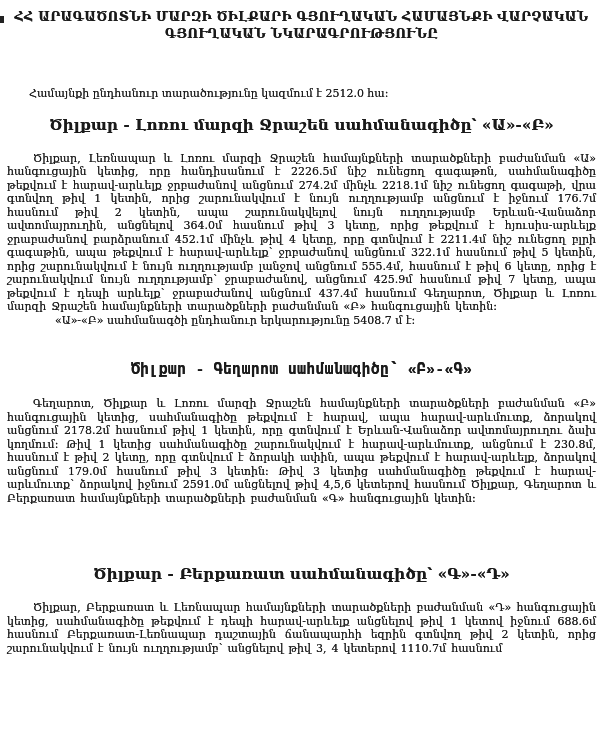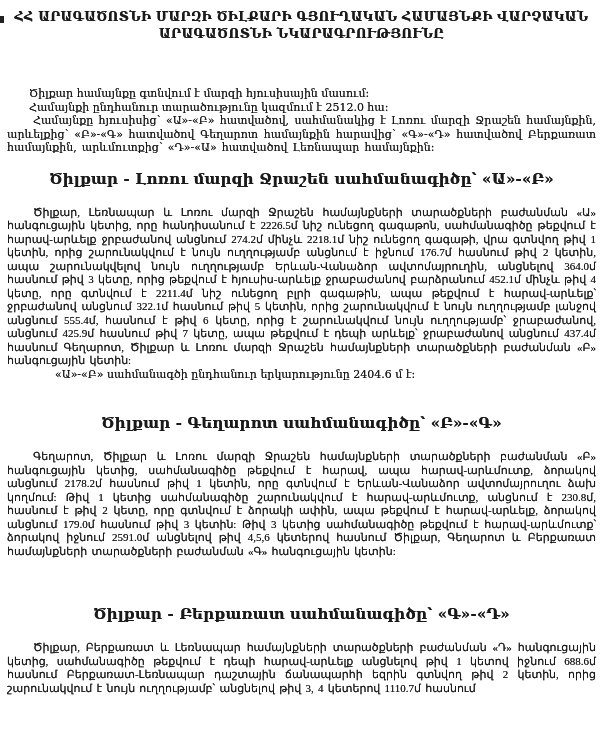--- a/index.html
+++ b/index.html
@@ -54,49 +54,47 @@
     text-align: justify;
     word-spacing: 1.5px;
   }
   .heading {
     font-size: 15px;
     font-weight: bold;
     text-align: center;
     letter-spacing: 0.2px;
     margin: 15px 0 0 0;
   }
-  .heading.gap-lg { margin-top: 33px; }
-  .heading.gap-xl { margin-top: 47px; }
-  section .para { margin-top: 18px; font-family: Liberation Serif, serif; }
+  .heading.gap-lg { margin-top: 33px; font-family: Liberation Mono, monospace; }
+  .heading.gap-xl { margin-top: 60px; }
+  section .para { margin-top: 18px; }
   .length-line {
     margin: 0;
     text-indent: 48px;
     font-size: 11px;
     line-height: 13.5px;
   }
 </style>
 </head>
 <body>
 
 <div class="page">
 
   <div class="speck"></div>
 
-  <h1 class="title"><span>ՀՀ ԱՐԱԳԱԾՈՏՆԻ ՄԱՐԶԻ ԾԻԼՔԱՐԻ ԳՅՈՒՂԱԿԱՆ ՀԱՄԱՅՆՔԻ ՎԱՐՉԱԿԱՆ</span><br><span>ԱՐԱԳԱԾՈՏՆԻ ՆԿԱՐԱԳՐՈՒԹՅՈՒՆԸ</span></h1>
+  <h1 class="title"><span>ՀՀ ԱՐԱԳԱԾՈՏՆԻ ՄԱՐԶԻ ԾԻԼՔԱՐԻ ԳՅՈՒՂԱԿԱՆ ՀԱՄԱՅՆՔԻ ՎԱՐՉԱԿԱՆ</span><br><span>ԳՅՈՒՂԱԿԱՆ ՆԿԱՐԱԳՐՈՒԹՅՈՒՆԸ</span></h1>
 
   <div>
-    <p class="iline">Ծիլքար համայնքը գտնվում է մարզի հյուսիսային մասում:</p>
     <p class="iline">Համայնքի ընդհանուր տարածությունը կազմում է 2512.0 հա:</p>
-    <p class="para">Համայնքը հյուսիսից՝ «Ա»-«Բ» հատվածով, սահմանակից է Լոռու մարզի Ջրաշեն համայնքին, արևելքից՝ «Բ»-«Գ» հատվածով Գեղարոտ համայնքին հարավից՝ «Գ»-«Դ» հատվածով Բերքառատ համայնքին, արևմուտքից՝ «Դ»-«Ա» հատվածով Լեռնապար համայնքին:</p>
   </div>
 
   <section>
     <h2 class="heading">Ծիլքար - Լոռու մարզի Ջրաշեն սահմանագիծը՝ «Ա»-«Բ»</h2>
     <p class="para">Ծիլքար, Լեռնապար և Լոռու մարզի Ջրաշեն համայնքների տարածքների բաժանման «Ա» հանգուցային կետից, որը հանդիսանում է 2226.5մ նիշ ունեցող գագաթոն, սահմանագիծը թեքվում է հարավ-արևելք ջրբաժանով անցնում 274.2մ մինչև 2218.1մ նիշ ունեցող գագաթի, վրա գտնվող թիվ 1 կետին, որից շարունակվում է նույն ուղղությամբ անցնում է իջնում 176.7մ հասնում թիվ 2 կետին, ապա շարունակվելով նույն ուղղությամբ Երևան-Վանաձոր ավտոմայրուղին, անցնելով 364.0մ հասնում թիվ 3 կետը, որից թեքվում է հյուսիս-արևելք ջրաբաժանով բարձրանում 452.1մ մինչև թիվ 4 կետը, որը գտնվում է 2211.4մ նիշ ունեցող բլրի գագաթին, ապա թեքվում է հարավ-արևելք՝ ջրբաժանով անցնում 322.1մ հասնում թիվ 5 կետին, որից շարունակվում է նույն ուղղությամբ լանջով անցնում 555.4մ, հասնում է թիվ 6 կետը, որից է շարունակվում նույն ուղղությամբ՝ ջրաբաժանով, անցնում 425.9մ հասնում թիվ 7 կետը, ապա թեքվում է դեպի արևելք՝ ջրաբաժանով անցնում 437.4մ հասնում Գեղարոտ, Ծիլքար և Լոռու մարզի Ջրաշեն համայնքների տարածքների բաժանման «Բ» հանգուցային կետին:</p>
-    <p class="length-line">«Ա»-«Բ» սահմանագծի ընդհանուր երկարությունը 2404.6 մ է:</p>
+    <p class="length-line">«Ա»-«Բ» սահմանագծի ընդհանուր երկարությունը 5408.7 մ է:</p>
   </section>
 
   <section>
     <h2 class="heading gap-lg">Ծիլքար - Գեղարոտ սահմանագիծը՝ «Բ»-«Գ»</h2>
     <p class="para">Գեղարոտ, Ծիլքար և Լոռու մարզի Ջրաշեն համայնքների տարածքների բաժանման «Բ» հանգուցային կետից, սահմանագիծը թեքվում է հարավ, ապա հարավ-արևմուտք, ձորակով անցնում 2178.2մ հասնում թիվ 1 կետին, որը գտնվում է Երևան-Վանաձոր ավտոմայրուղու ձախ կողմում: Թիվ 1 կետից սահմանագիծը շարունակվում է հարավ-արևմուտք, անցնում է 230.8մ, հասնում է թիվ 2 կետը, որը գտնվում է ձորակի ափին, ապա թեքվում է հարավ-արևելք, ձորակով անցնում 179.0մ հասնում թիվ 3 կետին: Թիվ 3 կետից սահմանագիծը թեքվում է հարավ-արևմուտք՝ ձորակով իջնում 2591.0մ անցնելով թիվ 4,5,6 կետերով հասնում Ծիլքար, Գեղարոտ և Բերքառատ համայնքների տարածքների բաժանման «Գ» հանգուցային կետին:</p>
   </section>
 
   <section>
     <h2 class="heading gap-xl">Ծիլքար - Բերքառատ սահմանագիծը՝ «Գ»-«Դ»</h2>
     <p class="para">Ծիլքար, Բերքառատ և Լեռնապար համայնքների տարածքների բաժանման «Դ» հանգուցային կետից, սահմանագիծը թեքվում է դեպի հարավ-արևելք անցնելով թիվ 1 կետով իջնում 688.6մ հասնում Բերքառատ-Լեռնապար դաշտային ճանապարհի եզրին գտնվող թիվ 2 կետին, որից շարունակվում է նույն ուղղությամբ՝ անցնելով թիվ 3, 4 կետերով 1110.7մ հասնում</p>

